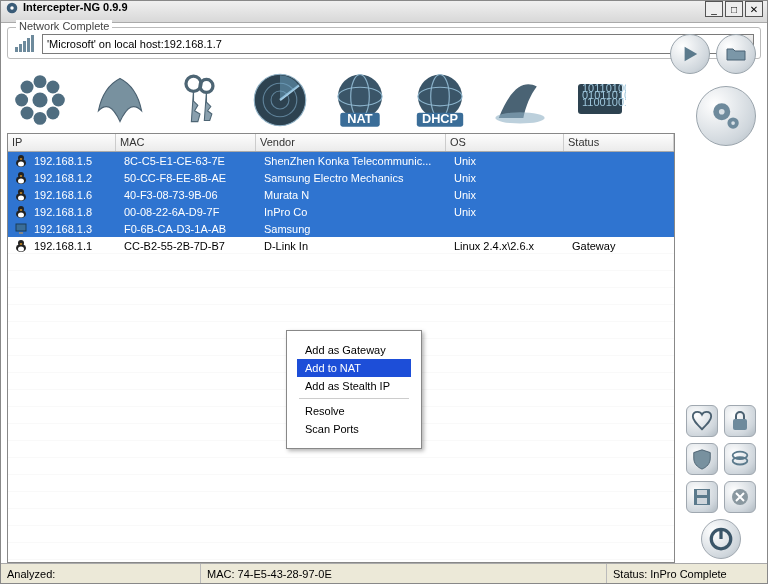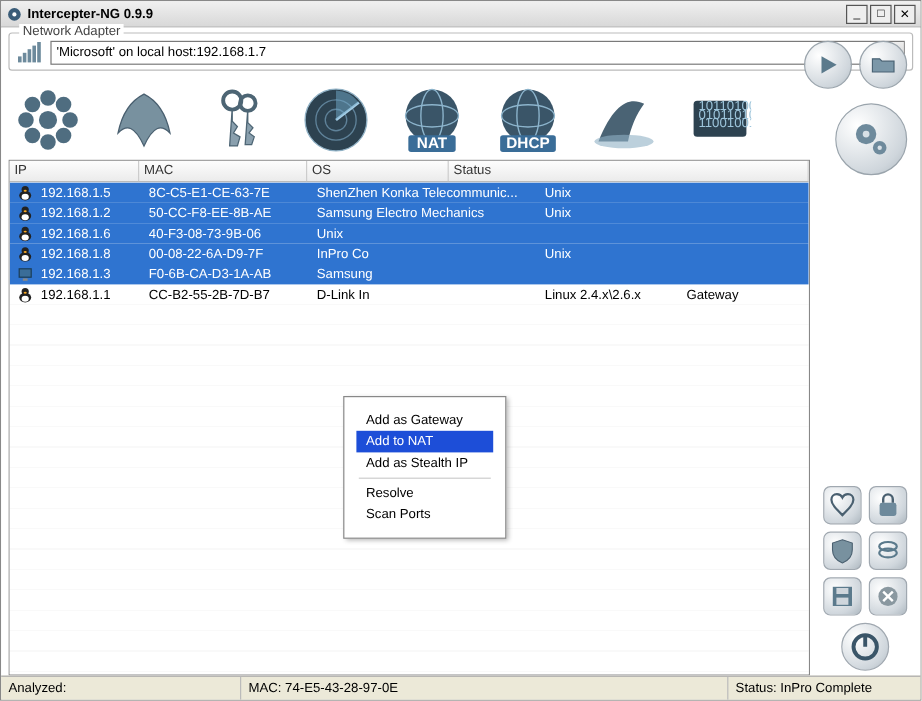--- a/index.html
+++ b/index.html
@@ -1,18 +1,18 @@
 <!DOCTYPE html>
 <html><head>
 <meta charset="utf-8">
 <style>
 * { box-sizing: border-box; margin: 0; padding: 0; font-family: Tahoma, sans-serif; font-size: 11px; }
 body { background: #ece9d8; width: 768px; height: 584px; overflow: hidden; }
 .window { width: 768px; height: 584px; border: 1px solid #888; background: #fff; display: flex; flex-direction: column; }
-.titlebar { height: 22px; background: linear-gradient(#f0f0f0,#d8d8d8); display: flex; align-items: center; padding: 0 4px; border-bottom: 1px solid #aaa; }
+.titlebar { height: 22px; background: linear-gradient(#f0f0f0,#d8d8d8); display: flex; padding: 0 4px; border-bottom: 1px solid #aaa; }
 .titlebar-icon { width: 14px; height: 14px; margin-right: 4px; }
 .titlebar-title { flex: 1; font-weight: bold; }
 .winbtn { width: 18px; height: 16px; border: 1px solid #555; background: #eee; margin-left: 2px; display: inline-flex; align-items: center; justify-content: center; font-size: 10px; cursor: pointer; }
 .client { flex: 1; display: flex; flex-direction: column; padding: 4px 6px 0 6px; background: #fff; }
 .adapter-group { border: 1px solid #bbb; border-radius: 3px; padding: 6px 6px 4px 6px; position: relative; margin-bottom: 6px; }
 .adapter-legend { position: absolute; top: -8px; left: 8px; background: #fff; padding: 0 3px; color: #444; }
 .adapter-row { display: flex; align-items: center; gap: 4px; }
 .signal-icon { width: 24px; height: 18px; }
 .combo { flex: 1; height: 20px; border: 1px solid #7a7a7a; background: #fff; display: flex; align-items: center; padding: 0 4px; position: relative; }
 .combo-btn { position: absolute; right: 0; top: 0; width: 16px; height: 100%; background: linear-gradient(#eee,#ccc); border-left: 1px solid #999; display: flex; align-items: center; justify-content: center; }
@@ -61,21 +61,21 @@
       </svg>
     <span class="titlebar-title">Intercepter-NG 0.9.9</span>
     <span class="winbtn">_</span>
     <span class="winbtn">□</span>
     <span class="winbtn">✕</span>
   </div>
 
   <div class="client">
 
     <div class="adapter-group">
-      <span class="adapter-legend">Network Adapter</span>
+      <span class="adapter-legend">Network Complete</span>
       <div class="adapter-row">
         <svg class="signal-icon" viewBox="0 0 24 18">
             <rect x="1" y="12" width="3" height="5" fill="#6d8a9c"></rect>
             <rect x="5" y="9" width="3" height="8" fill="#6d8a9c"></rect>
             <rect x="9" y="6" width="3" height="11" fill="#6d8a9c"></rect>
             <rect x="13" y="3" width="3" height="14" fill="#6d8a9c"></rect>
             <rect x="17" y="0" width="3" height="17" fill="#6d8a9c"></rect>
           </svg>
         <div class="combo">
           <span>'Microsoft' on local host:192.168.1.7</span>
@@ -185,20 +185,21 @@
             </g>
           </svg>
       </div>
     </div>
 
     <div class="content-row">
       <div class="table-wrap">
         <div class="thead">
           <div class="th" style="width:108px">IP</div>
           <div class="th col-mac">MAC</div>
+          <div class="th col-vendor">Vendor</div>
           <div class="th col-os">OS</div>
           <div class="th col-status">Status</div>
         </div>
         <div class="tbody" id="tbody">
             <div class="tr selected">
               <span class="td col-ipicon osicon">
                 <svg width="14" height="14" viewBox="0 0 14 14">
                   <ellipse cx="7" cy="9" rx="5" ry="4" fill="#222"></ellipse>
                   <ellipse cx="7" cy="10" rx="3" ry="2.5" fill="#fff"></ellipse>
                   <circle cx="7" cy="4" r="3" fill="#222"></circle>
@@ -230,20 +231,21 @@
               <span class="td col-ipicon osicon">
                 <svg width="14" height="14" viewBox="0 0 14 14">
                   <ellipse cx="7" cy="9" rx="5" ry="4" fill="#222"></ellipse>
                   <ellipse cx="7" cy="10" rx="3" ry="2.5" fill="#fff"></ellipse>
                   <circle cx="7" cy="4" r="3" fill="#222"></circle>
                   <ellipse cx="7" cy="5" rx="1.3" ry=".8" fill="#f5a623"></ellipse>
                 </svg>
               </span>
               <span class="td col-ip">192.168.1.6</span>
               <span class="td col-mac">40-F3-08-73-9B-06</span>
+              <span class="td col-vendor">Murata N</span>
               <span class="td col-os">Unix</span>
               <span class="td col-status"></span>
             </div>
             <div class="tr selected">
               <span class="td col-ipicon osicon">
                 <svg width="14" height="14" viewBox="0 0 14 14">
                   <ellipse cx="7" cy="9" rx="5" ry="4" fill="#222"></ellipse>
                   <ellipse cx="7" cy="10" rx="3" ry="2.5" fill="#fff"></ellipse>
                   <circle cx="7" cy="4" r="3" fill="#222"></circle>
                   <ellipse cx="7" cy="5" rx="1.3" ry=".8" fill="#f5a623"></ellipse>

